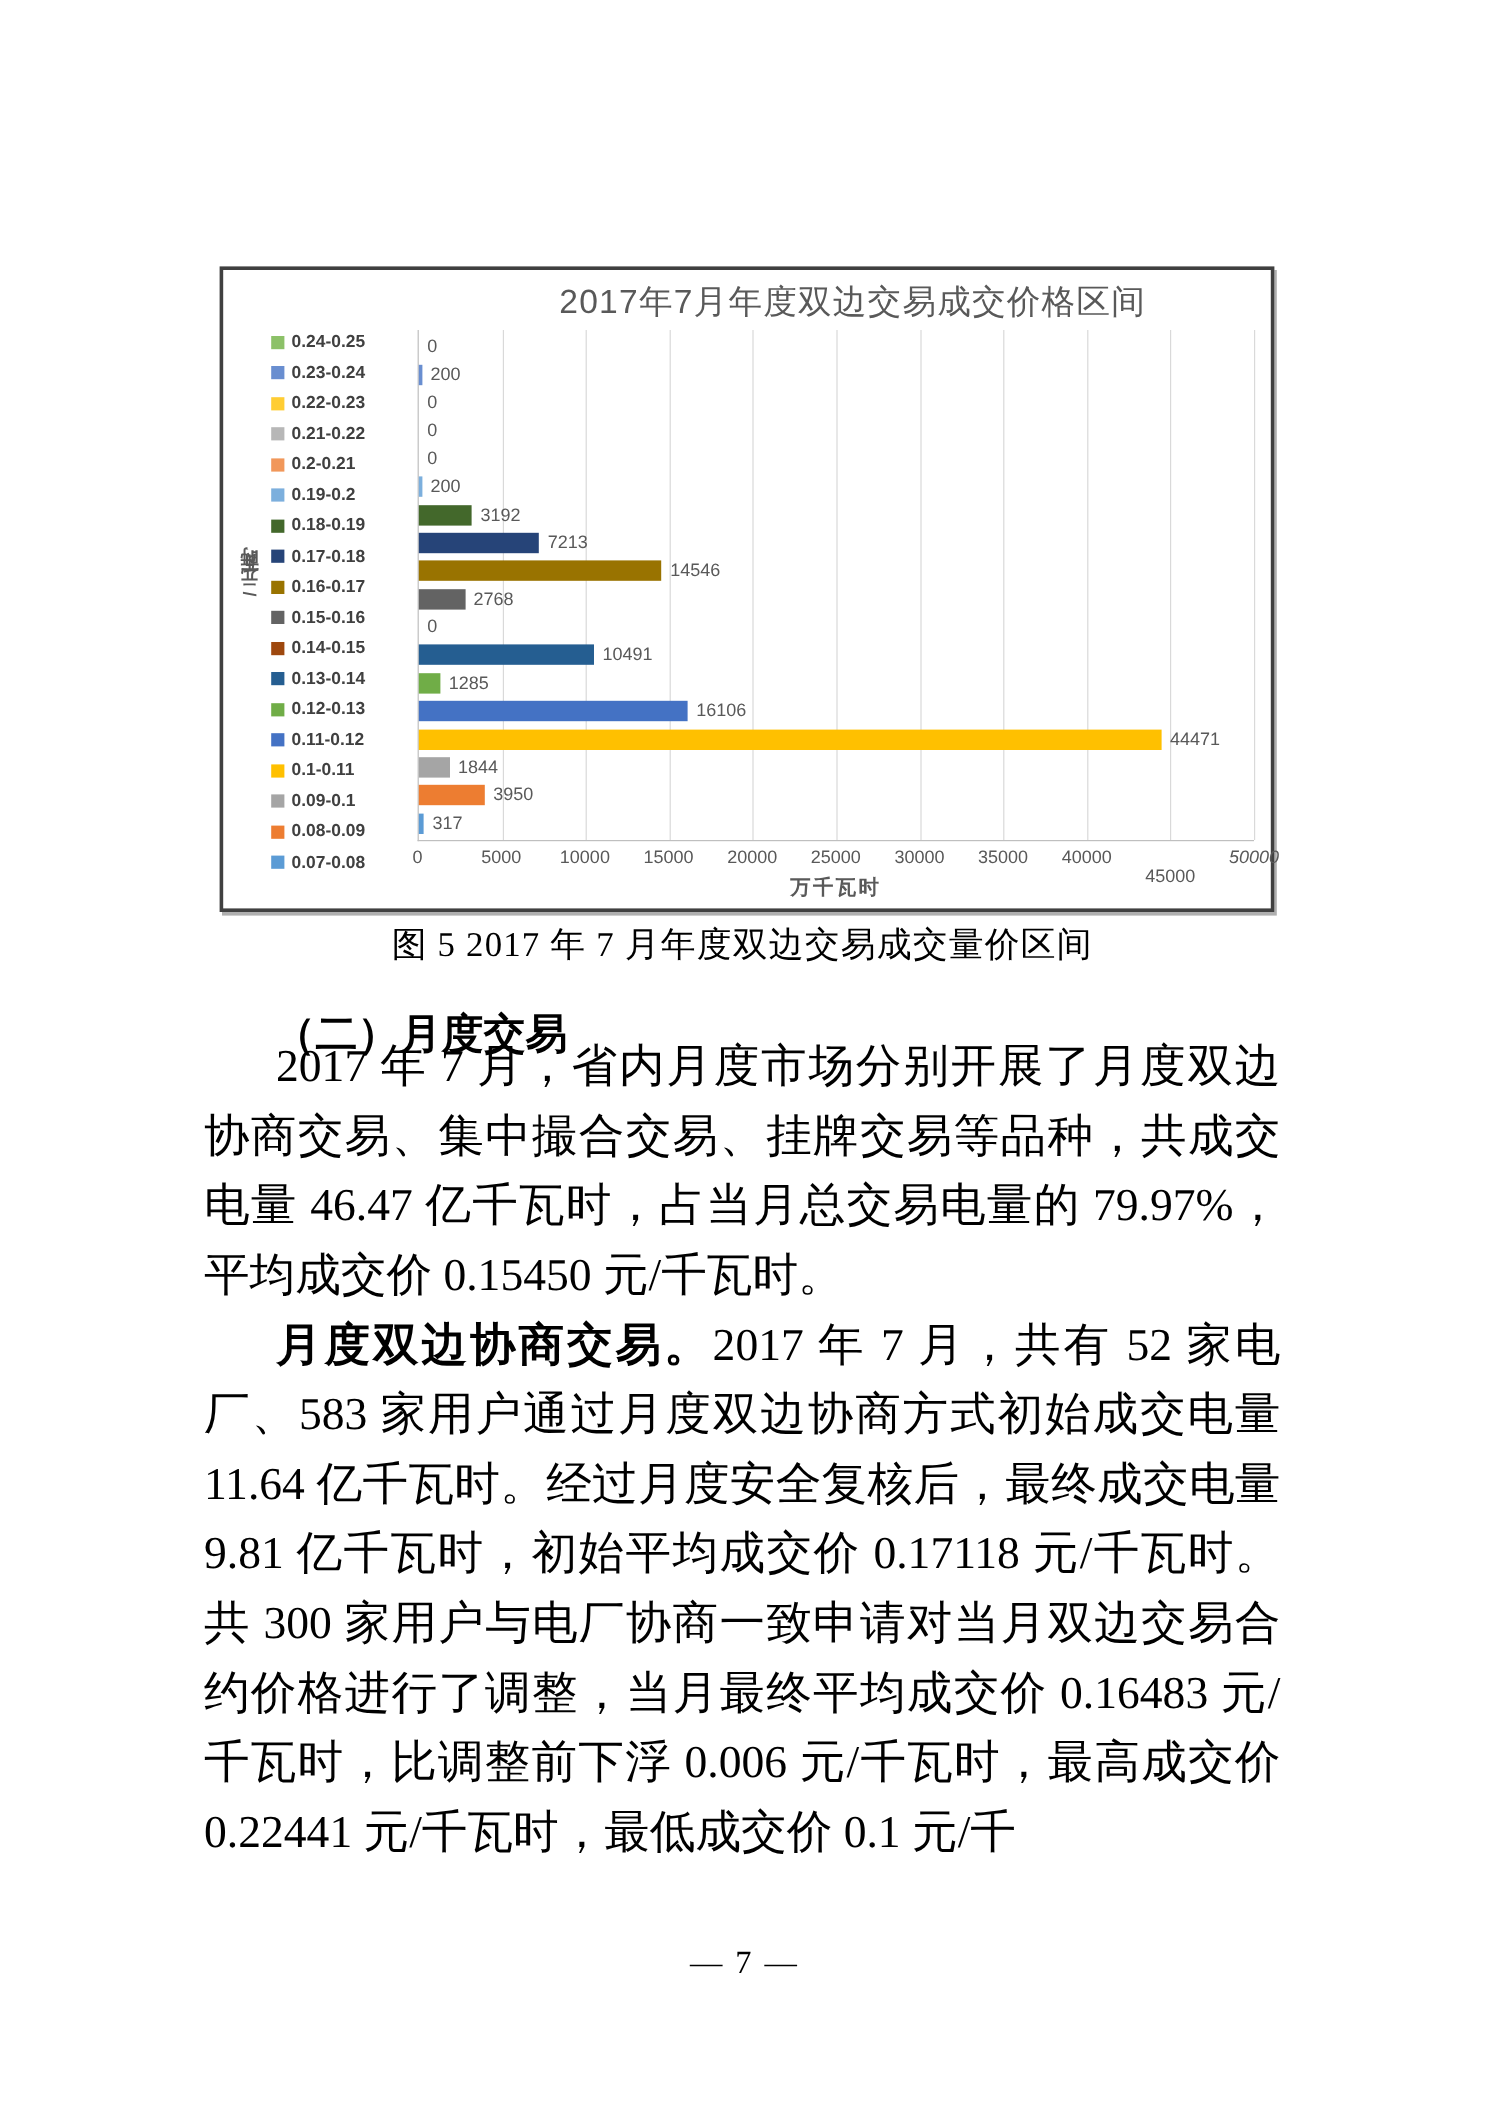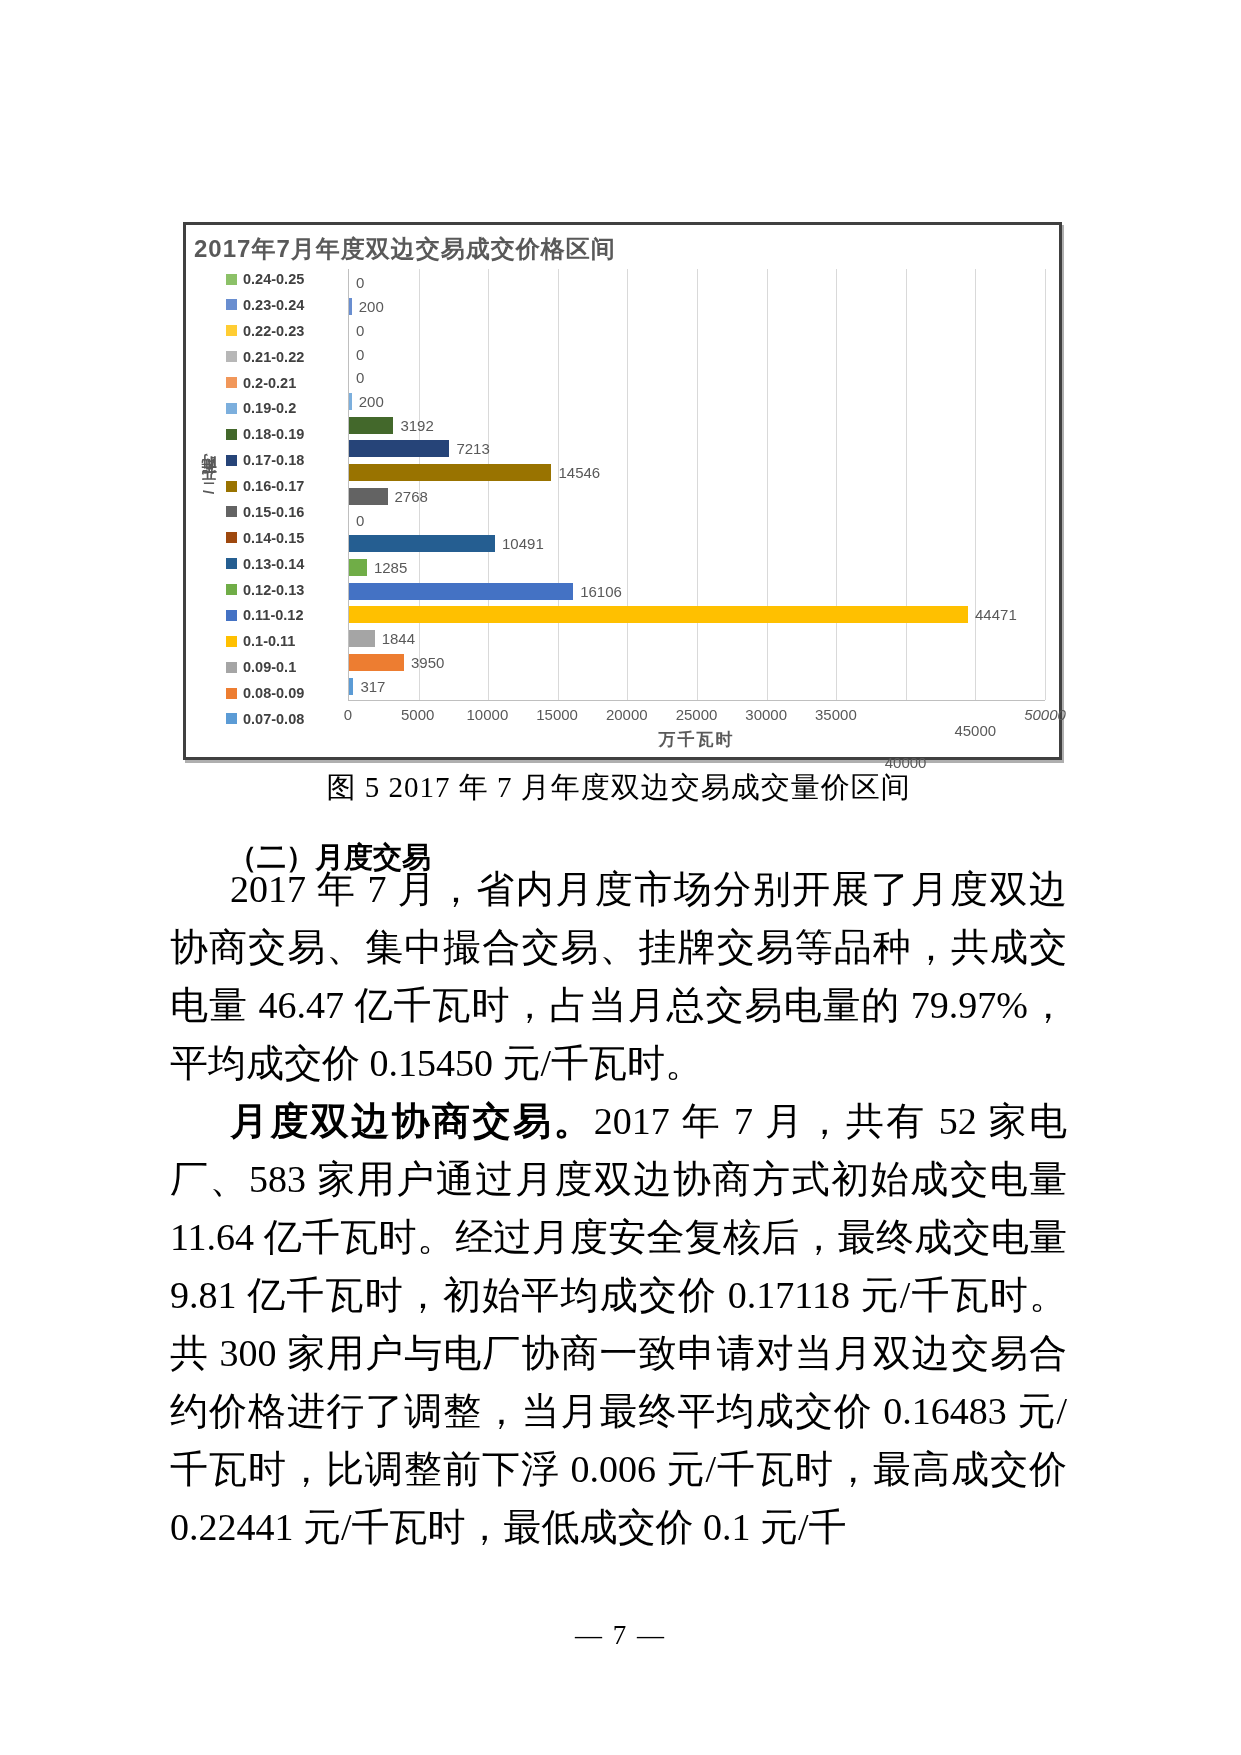--- a/index.html
+++ b/index.html
@@ -26,23 +26,23 @@
     width: 879px; height: 538px;
     border: 3px solid #404040;
     background: #ffffff;
     box-shadow: 2px 3px 0 rgba(110,110,110,0.55);
     padding: 6px 14px 4px 8px;
     display: flex;
     flex-direction: column;
     font-family: "Liberation Sans", "DejaVu Sans", sans-serif;
   }
   .chart-title {
-    text-align: left;
-    font-weight: bold;
-    font-size: 24px;
+    text-align: right;
+    font-weight: normal;
+    font-size: 28px;
     color: #595959;
     margin: 2px 90px 4px 0;
     letter-spacing: 1px;
   }
   .chart-main { flex: 1; display: flex; min-height: 0; }
   .y-axis-title {
     width: 30px;
     display: flex; align-items: center; justify-content: center;
     padding-bottom: 46px;
   }
@@ -116,21 +116,21 @@
     top: 768px; left: 170px; width: 897px;
     text-align: center;
     font-size: 29px;
     letter-spacing: 1px;
   }
   .section-heading {
     position: absolute;
     top: 838px; left: 170px; width: 897px;
     font-family: "Liberation Sans", "DejaVu Sans", sans-serif;
     font-weight: bold;
-    font-size: 29px;
+    font-size: 35px;
     text-indent: 58px;
   }
   .body-paragraphs {
     position: absolute;
     top: 860px; left: 170px; width: 897px;
     font-size: 38px;
     line-height: 58px;
     text-align: justify;
   }
   .para { text-indent: 60px; }
@@ -321,21 +321,21 @@
         </div>
         <div class="x-ticks">
             <span class="x-tick" style="left: 0%;">0</span>
             <span class="x-tick" style="left: 10%;">5000</span>
             <span class="x-tick" style="left: 20%;">10000</span>
             <span class="x-tick" style="left: 30%;">15000</span>
             <span class="x-tick" style="left: 40%;">20000</span>
             <span class="x-tick" style="left: 50%;">25000</span>
             <span class="x-tick" style="left: 60%;">30000</span>
             <span class="x-tick" style="left: 70%;">35000</span>
-            <span class="x-tick" style="left: 80%; margin-top: 48px;">40000</span>
+            <span class="x-tick" style="left: 80%;">40000</span>
             <span class="x-tick" style="left: 90%; margin-top: 16px;">45000</span>
             <span class="x-tick" style="left: 100%; font-style: italic;">50000</span>
           </div>
         <div class="x-axis-title">万千瓦时</div>
       </div>
     </div>
   </div>
 
   <div class="figure-caption">图 5  2017 年 7 月年度双边交易成交量价区间</div>
 

